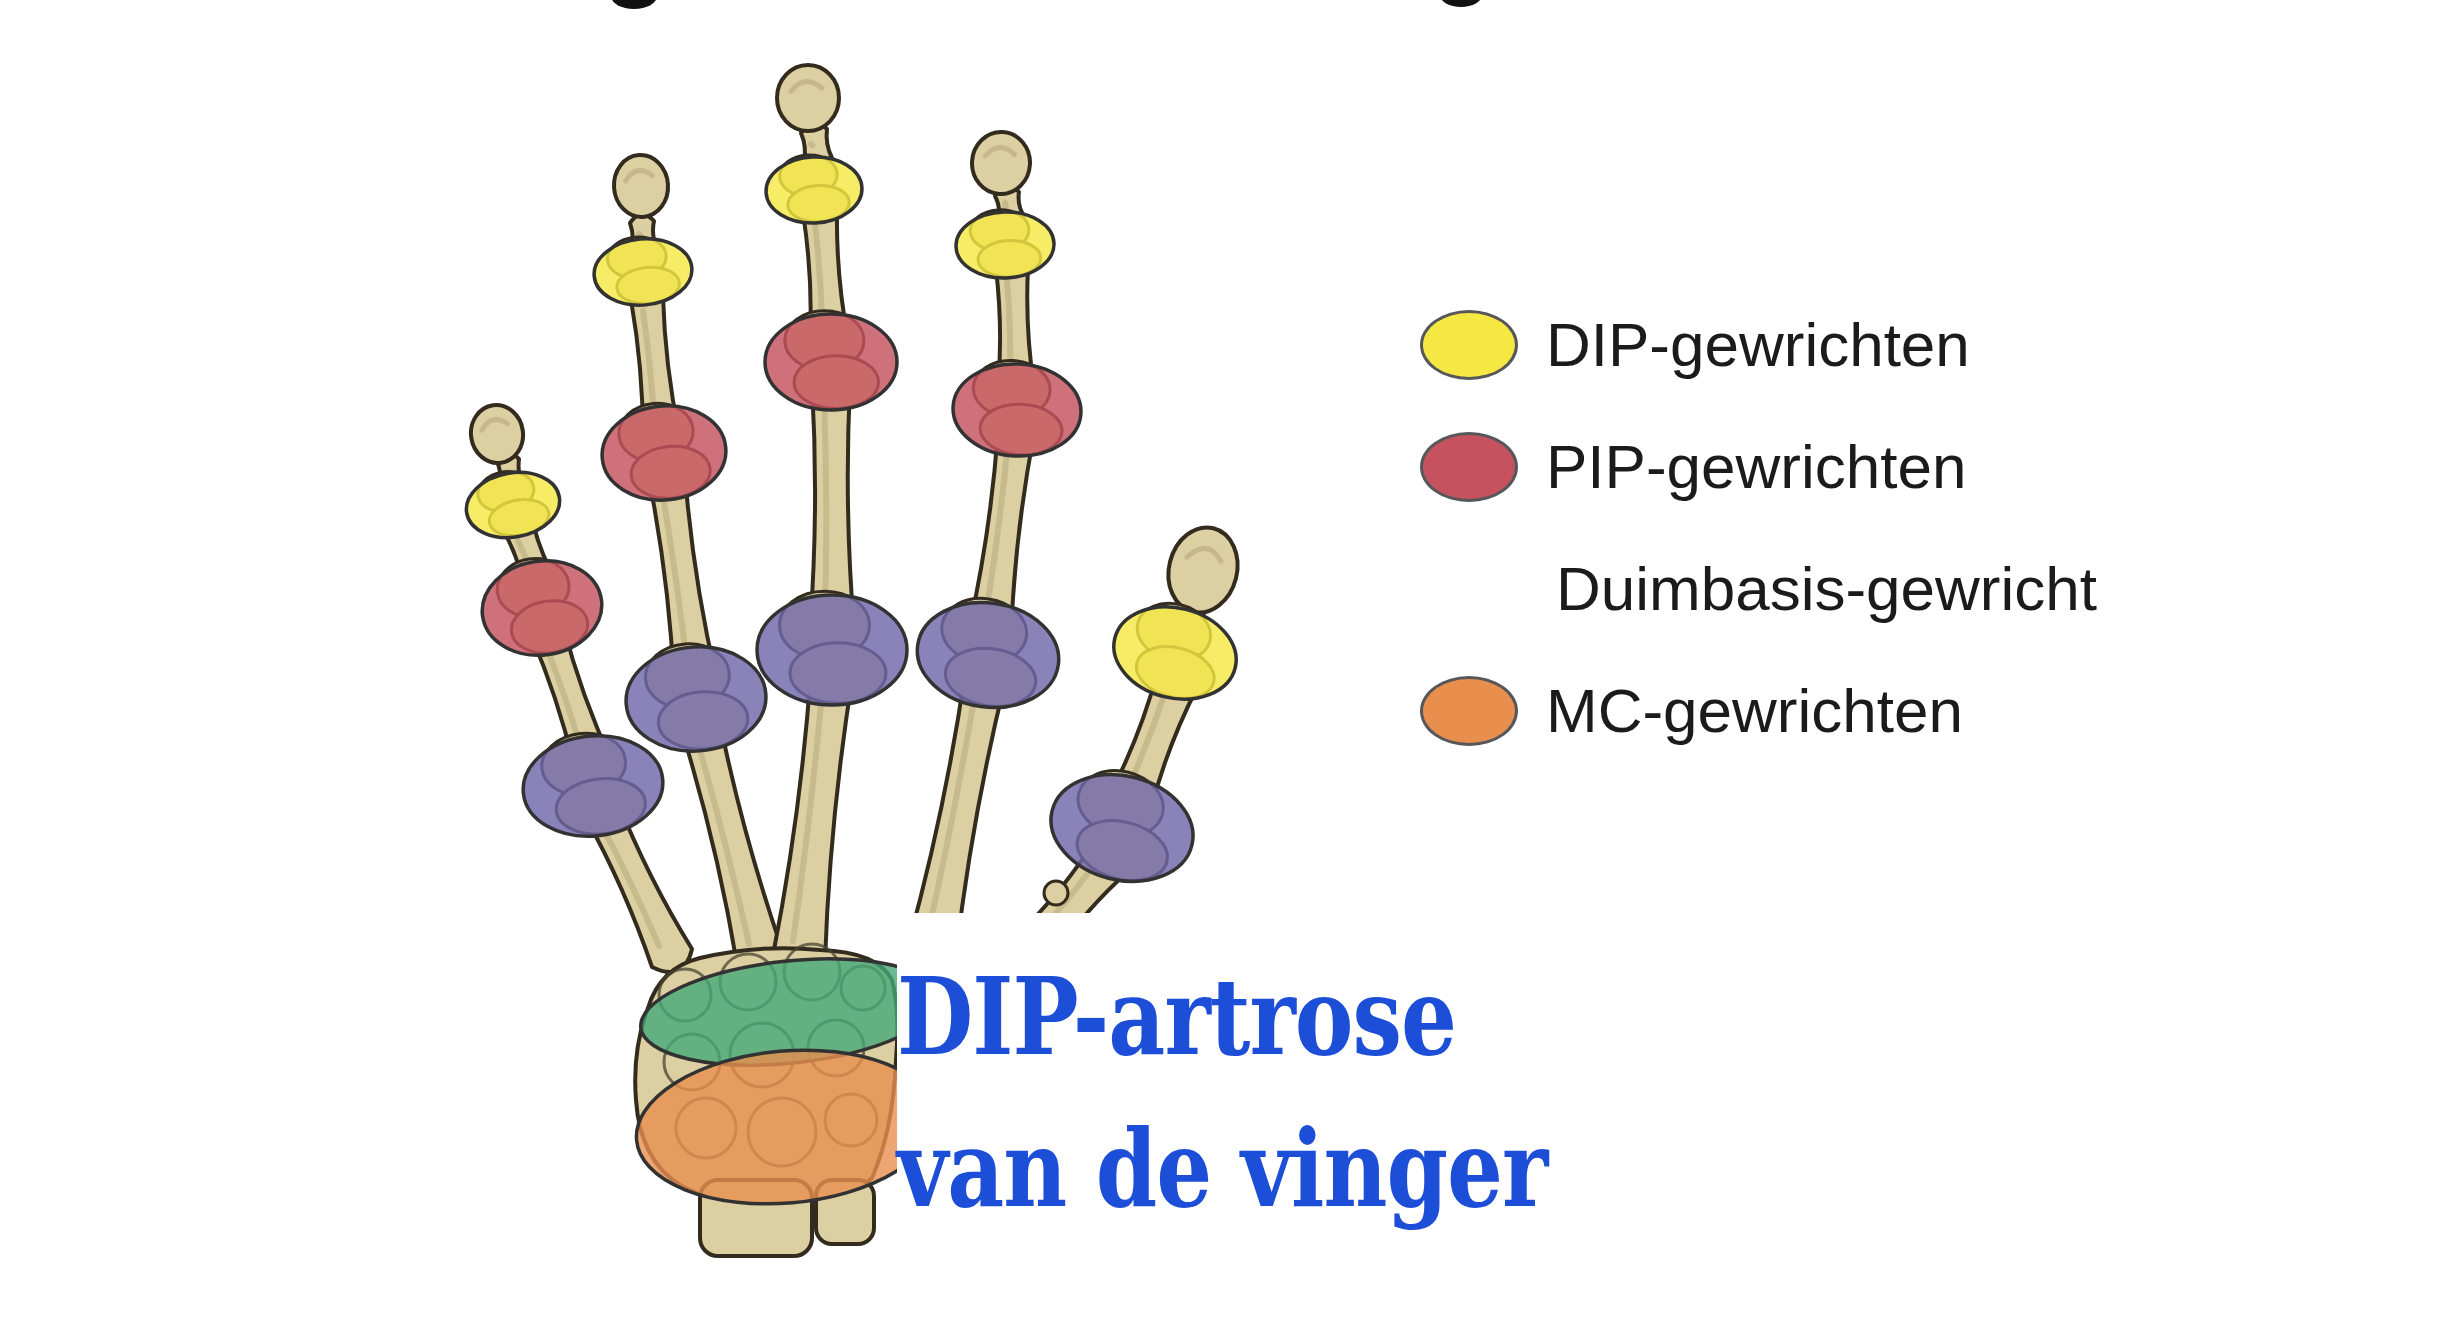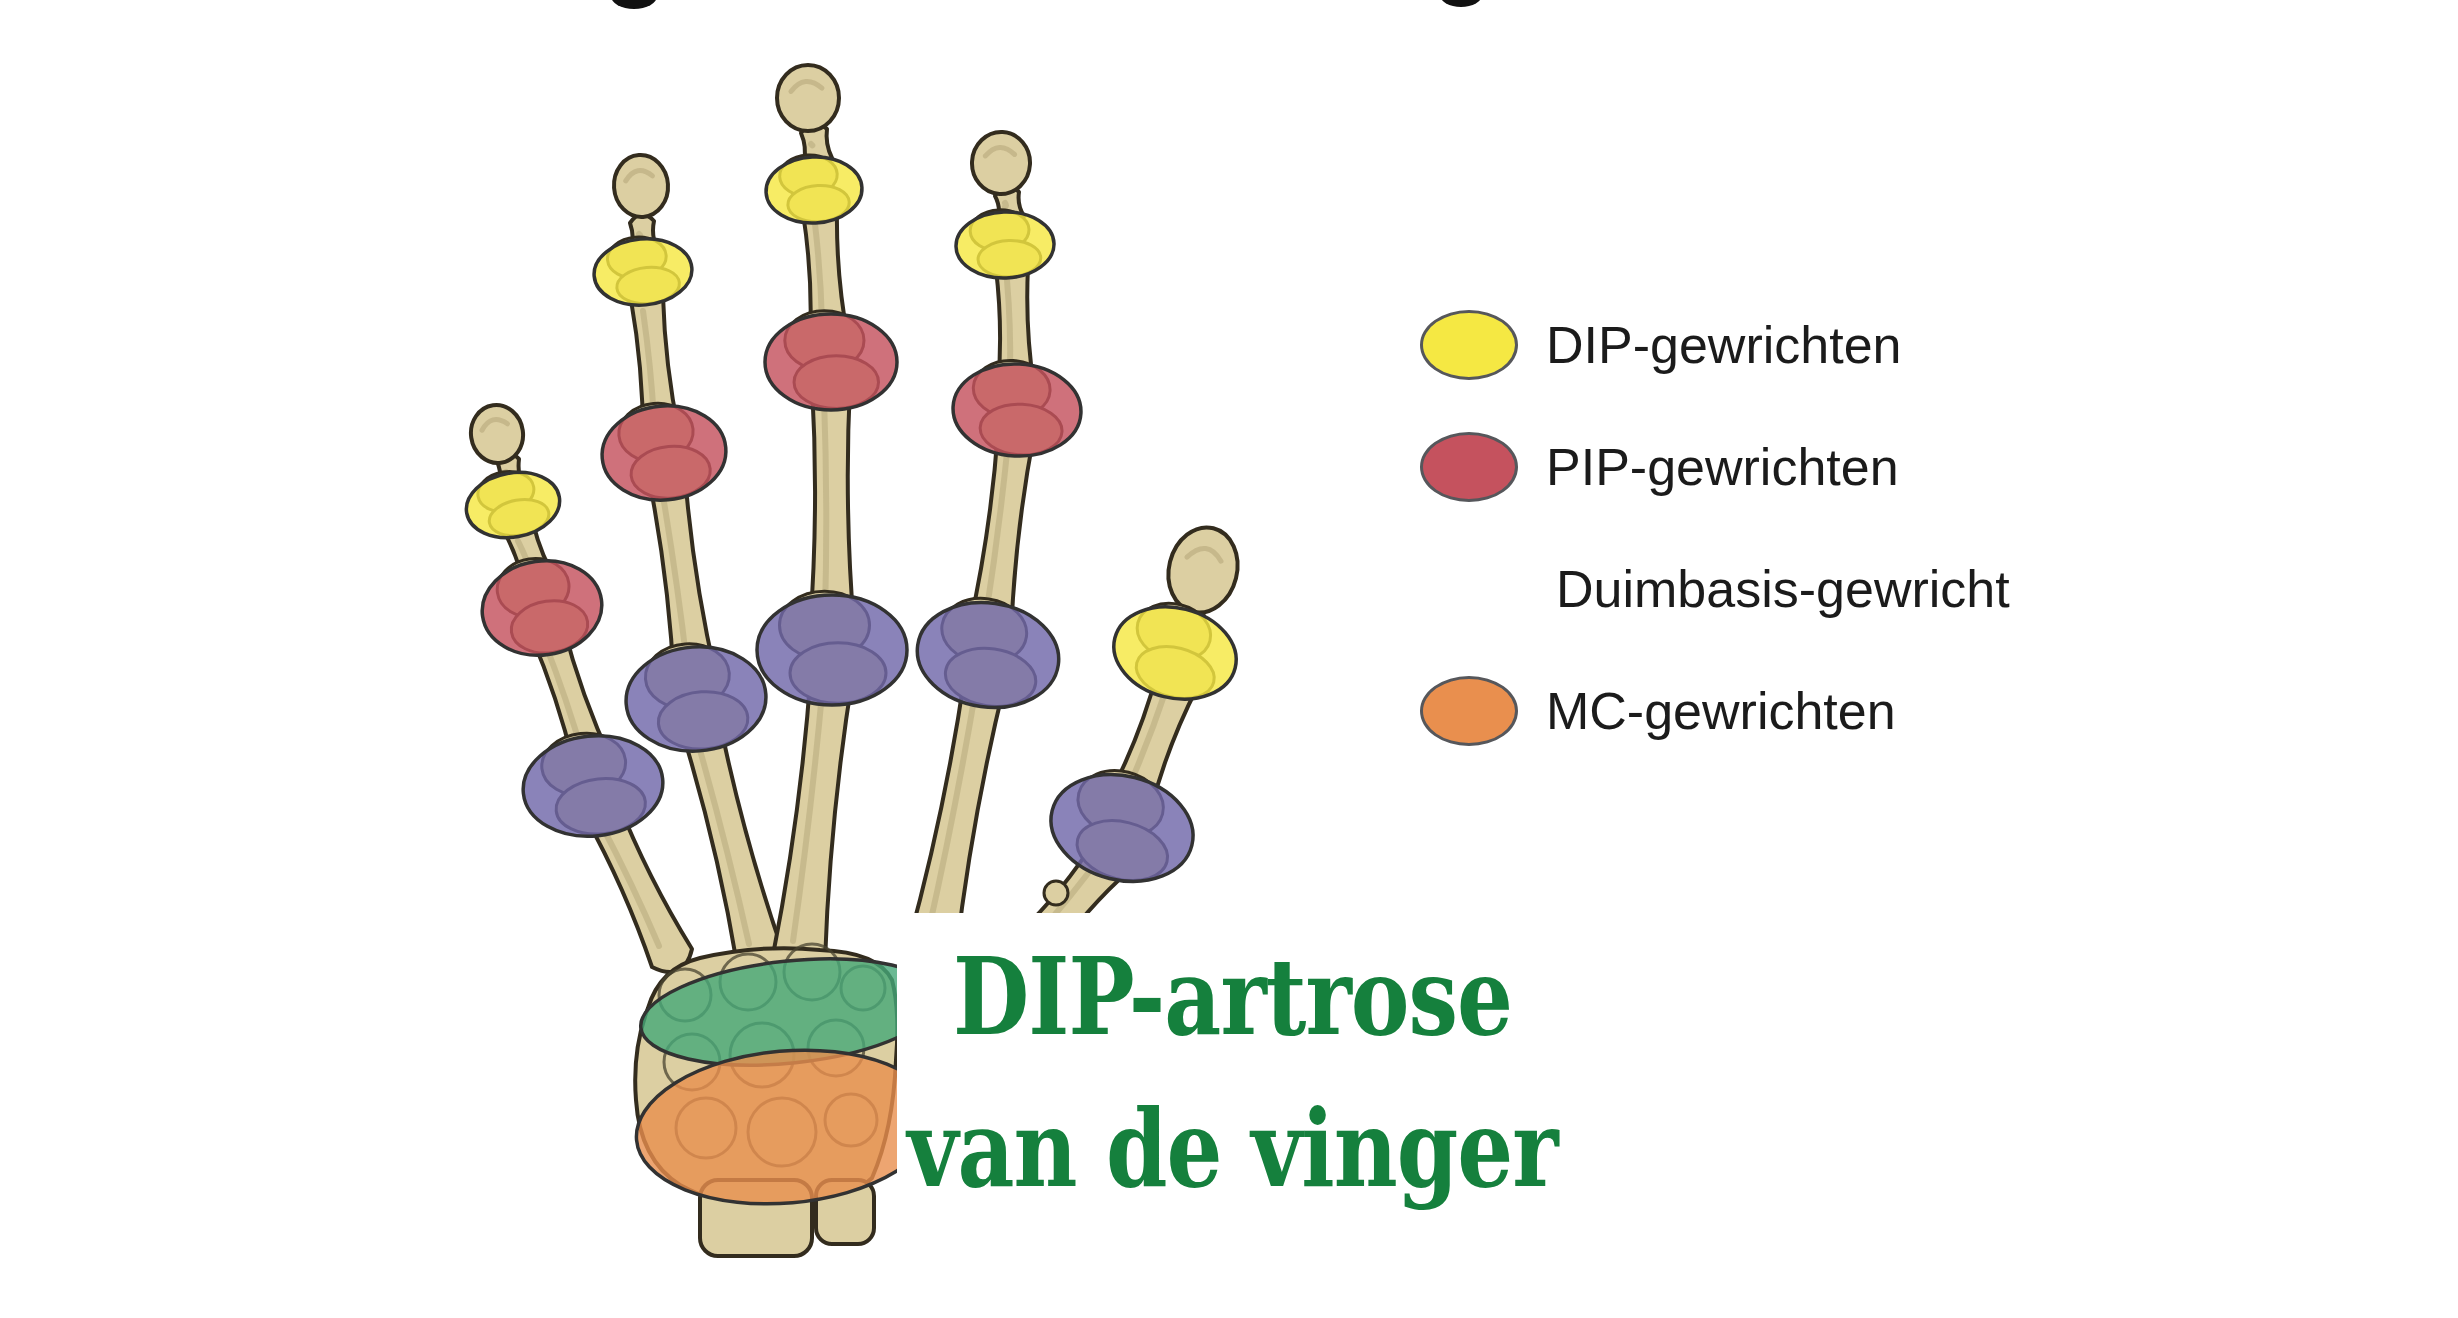--- a/index.html
+++ b/index.html
@@ -3,24 +3,24 @@
 <meta charset="utf-8">
 <style>
   html,body{margin:0;padding:0;background:#fff;}
   .stage{position:relative;width:2458px;height:1318px;overflow:hidden;background:#fff;
          font-family:"Liberation Sans",sans-serif;}
   svg.hand{position:absolute;left:0;top:0;z-index:1;}
   .legend{position:absolute;left:1420px;top:310px;z-index:3;}
   .legend-row{display:flex;align-items:center;height:70px;margin-bottom:52px;}
   .legend-row .swatch{width:92px;height:64px;border:3px solid #56575B;border-radius:50%;
                       margin-right:28px;flex:none;}
-  .legend-row .legend-label{font-size:52px;line-height:1;color:#1b1b1b;white-space:nowrap;}
+  .legend-row .legend-label{font-size:62px;line-height:1;color:#1b1b1b;white-space:nowrap;}
   .legend-row.no-swatch{margin-left:136px;margin-top:22px;}
-  .title-block{position:absolute;left:897px;top:920px;width:671px;text-align:center;z-index:3;
-               font-family:"DejaVu Serif",serif;font-weight:bold;color:#15803d;}
+  .title-block{position:absolute;left:897px;top:940px;width:671px;text-align:left;z-index:3;
+               font-family:"DejaVu Serif",serif;font-weight:bold;color:#1d4ed8;}
   .title-line{font-size:88px;line-height:152px;letter-spacing:-1px;transform:scaleY(1.22);}
   .crop-strip{position:absolute;left:1543px;top:938px;width:26px;height:78px;background:#fff;z-index:4;}
 </style>
 </head>
 <body>
 
 <div class="stage">
 
   <svg class="hand" width="2458" height="1318" viewBox="0 0 2458 1318">
       <ellipse cx="634" cy="-4" rx="23" ry="13" fill="#111"></ellipse>

